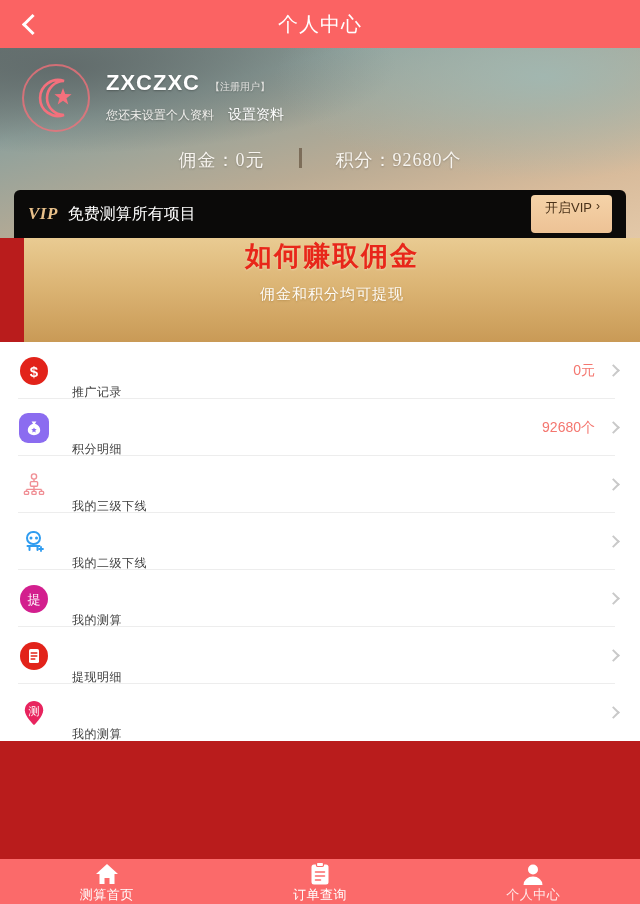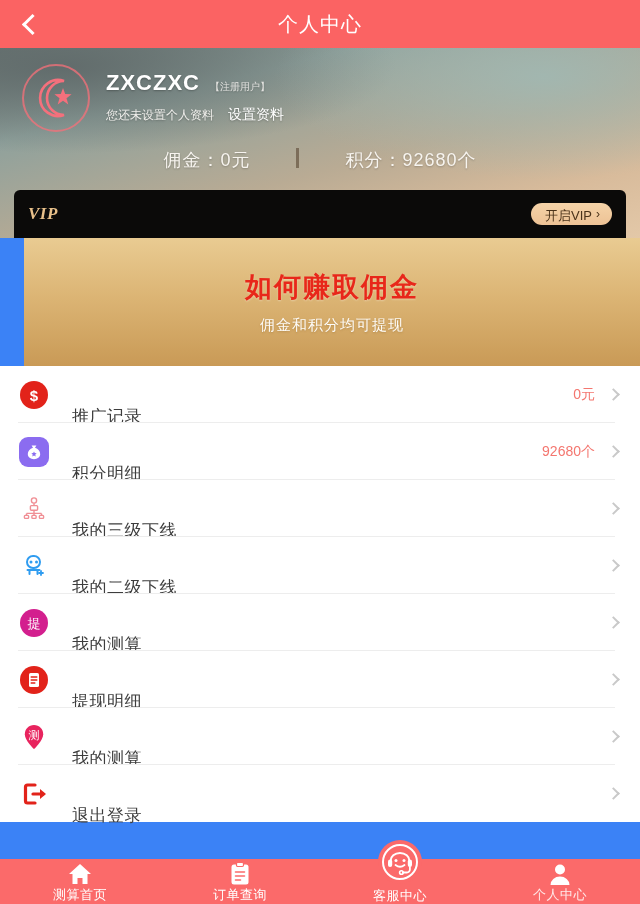--- a/index.html
+++ b/index.html
@@ -2,21 +2,21 @@
 <html><head>
 <meta charset="utf-8">
 <style>
   * { margin:0; padding:0; box-sizing:border-box; }
   html, body {
     width:640px; height:904px;
     font-family:"Liberation Sans", sans-serif;
     background:#f4f4f4;
     overflow:hidden;
   }
-  .screen { position:relative; width:640px; height:904px; background:#3b82f6; overflow:hidden; }
+  .screen { position:relative; width:640px; height:904px; background:#b91c1c; overflow:hidden; }
 
   
   .header {
     position:relative; height:48px; background:#fb6363;
     display:flex; align-items:center; justify-content:center;
   }
   .header-title {
     color:#ffffff; font-size:20px; letter-spacing:1px; font-weight:400;
   }
   .back-btn {
@@ -60,21 +60,21 @@
   .profile-hint {
     color:#f0efec; font-size:12px; text-shadow:0 1px 2px rgba(0,0,0,0.25);
   }
   .profile-setlink {
     color:#ffffff; font-size:14px; margin-left:14px; cursor:pointer;
     text-shadow:0 1px 2px rgba(0,0,0,0.25);
   }
 
   .stats-row {
     display:flex; align-items:flex-start; justify-content:center;
-    margin-top:16px; gap:12px;
+    margin-top:16px; gap:0;font-family:Liberation Serif, serif;
   }
   .stat {
     color:#f7f4ef; font-size:18px; letter-spacing:1px;
     text-shadow:0 1px 2px rgba(0,0,0,0.22);
   }
   .stat-sep {
     width:3px; height:20px; background:#6b5a45; margin:0 34px; opacity:0.75;
   }
 
   
@@ -83,29 +83,29 @@
     background:#0b0a09; border-radius:6px 6px 0 0;
     display:flex; align-items:center; padding:0 14px;
   }
   .vip-tag {
     color:#e8c08a; font-family:"Liberation Serif", serif; font-weight:bold;
     font-size:17px; font-style:italic; letter-spacing:0.5px;
   }
   .vip-text { color:#ffffff; font-size:16px; margin-left:10px; }
   .vip-btn {
     margin-left:auto; background:linear-gradient(180deg,#f5d3a8,#edc295);
-    color:#4a3219; font-size:13px; border-radius:13px;
-    padding:4px 12px 0 14px; display:flex; align-items:flex-start; cursor:pointer;
+    color:#4a3219; font-size:13px; border-radius:4px;
+    padding:4px 12px 16px 14px; display:flex; align-items:flex-start; cursor:pointer;
   }
   .vip-btn .arrow { margin-left:4px; font-size:12px; }
 
   
   .promo {
-    height:128px; display:flex; flex-direction:column;
-    align-items:center; justify-content:center;
+    height:104px; display:flex; flex-direction:column;
+    align-items:center; justify-content:flex-start;
     background:linear-gradient(180deg,#e9cb92 0%,#dcb575 45%,#c99a56 100%);
     margin-left:24px;
   }
   .promo-title {
     color:#e8271a; font-size:27px; font-weight:bold; letter-spacing:2px;
     text-shadow:0 1px 2px rgba(255,255,255,0.35);
   }
   .promo-sub {
     color:#fdfbf7; font-size:15px; margin-top:11px; letter-spacing:1px;
     text-shadow:0 1px 2px rgba(150,110,50,0.45);
@@ -120,21 +120,21 @@
   .menu-row::after {
     content:""; position:absolute; left:18px; right:25px; bottom:0;
     height:1px; background:#ededed;
   }
   .menu-row:last-child::after { display:none; }
   .menu-icon {
     width:32px; height:32px; flex:0 0 32px;
     display:flex; align-items:center; justify-content:center;
   }
   .menu-icon svg { display:block; }
-  .menu-label { font-size:17px; color:#3d3d3d; margin-left:22px; letter-spacing:0.5px;margin-top:44px; }
+  .menu-label { font-size:12px; color:#3d3d3d; margin-left:22px; letter-spacing:0.5px;margin-top:44px; }
   .menu-value { margin-left:auto; font-size:14px; color:#f4766f; }
   .menu-chevron {
     width:9px; height:9px; border-top:2px solid #c9c9c9; border-right:2px solid #c9c9c9;
     transform:rotate(45deg); margin-left:14px; flex:0 0 auto;
   }
 
   
   .tabbar {
     position:absolute; left:0; bottom:0; width:640px; height:45px;
     background:#fb6a6a; display:flex; align-items:flex-start;
@@ -190,20 +190,21 @@
     </div>
 
     <div class="stats-row">
       <span class="stat"><span>佣金：</span><span>0元</span></span>
       <span class="stat-sep"></span>
       <span class="stat"><span>积分：</span><span>92680个</span></span>
     </div>
 
     <div class="vip-bar">
       <span class="vip-tag">VIP</span>
+      <span class="vip-text">免费测算所有项目</span>
       <span class="vip-btn">
         <span>开启VIP</span>
         <span class="arrow">›</span>
       </span>
     </div>
   </div>
 
   <div class="promo">
     <div class="promo-title">如何赚取佣金</div>
     <div class="promo-sub">佣金和积分均可提现</div>
@@ -303,32 +304,20 @@
         <svg width="30" height="30" viewBox="0 0 30 30">
           <path d="M15 3 C9.8 3 5.8 7 5.8 12.2 C5.8 18.6 15 27 15 27 C15 27 24.2 18.6 24.2 12.2 C24.2 7 20.2 3 15 3 Z" fill="#e8245e"></path>
           <text x="15" y="16.5" font-size="11" fill="#ffffff" text-anchor="middle" font-family="Liberation Sans, sans-serif">测</text>
         </svg>
       </span>
       <span class="menu-label">我的测算</span>
       <span class="menu-value"></span>
       <span class="menu-chevron"></span>
     </div>
 
-    <div class="menu-row">
-      <span class="menu-icon">
-        <svg width="30" height="30" viewBox="0 0 30 30">
-          <path d="M16 6 H8.5 a2 2 0 0 0 -2 2 v14 a2 2 0 0 0 2 2 H16" fill="none" stroke="#e2231a" stroke-width="3.2" stroke-linecap="round"></path>
-          <path d="M14 15 H24" stroke="#e2231a" stroke-width="3.2" stroke-linecap="round"></path>
-          <path d="M21 10 l6 5 -6 5 Z" fill="#e2231a"></path>
-        </svg>
-      </span>
-      <span class="menu-label">退出登录</span>
-      <span class="menu-value"></span>
-      <span class="menu-chevron"></span>
-    </div>
 
   </div>
 
   <div class="tabbar">
 
     <div class="tab">
       <span class="tab-ico">
         <svg width="26" height="24" viewBox="0 0 26 24">
           <path d="M13 2 L24 12 H20.5 V22 H15.5 V16 H10.5 V22 H5.5 V12 H2 Z" fill="#ffffff"></path>
         </svg>
@@ -342,36 +331,20 @@
           <rect x="1.5" y="2.5" width="17" height="20" rx="2.5" fill="#ffffff"></rect>
           <rect x="6.5" y="0.5" width="7" height="4" rx="1.2" fill="#ffffff" stroke="#fb6a6a" stroke-width="1.2"></rect>
           <g stroke="#fb6a6a" stroke-width="1.6" stroke-linecap="round">
             <path d="M5.5 10 h9 M5.5 14 h9 M5.5 18 h5"></path>
           </g>
         </svg>
       </span>
       <span class="tab-label">订单查询</span>
     </div>
 
-    <div class="tab raised">
-      <span class="tab-ico">
-        <svg width="40" height="40" viewBox="0 0 40 40">
-          <circle cx="20" cy="20" r="17" fill="none" stroke="#ffffff" stroke-width="2"></circle>
-          <path d="M10.5 19 a9.5 8 0 0 1 19 0" fill="none" stroke="#ffffff" stroke-width="2"></path>
-          <rect x="8" y="17.5" width="4.2" height="7.5" rx="2.1" fill="#ffffff"></rect>
-          <rect x="27.8" y="17.5" width="4.2" height="7.5" rx="2.1" fill="#ffffff"></rect>
-          <circle cx="16" cy="18.5" r="1.5" fill="#ffffff"></circle>
-          <circle cx="24" cy="18.5" r="1.5" fill="#ffffff"></circle>
-          <path d="M15.5 23 q4.5 3.5 9 0" fill="none" stroke="#ffffff" stroke-width="1.8" stroke-linecap="round"></path>
-          <path d="M29.9 25 v2.5 a3 3 0 0 1 -3 3 h-4" fill="none" stroke="#ffffff" stroke-width="1.8" stroke-linecap="round"></path>
-          <circle cx="21.4" cy="30.5" r="1.8" fill="none" stroke="#ffffff" stroke-width="1.6"></circle>
-        </svg>
-      </span>
-      <span class="tab-label">客服中心</span>
-    </div>
 
 
     <div class="tab active">
       <span class="tab-ico">
         <svg width="24" height="24" viewBox="0 0 24 24">
           <circle cx="12" cy="7.5" r="5" fill="#ffffff"></circle>
           <path d="M2.5 23 a9.5 8.5 0 0 1 19 0 Z" fill="#ffffff"></path>
         </svg>
       </span>
       <span class="tab-label">个人中心</span>

